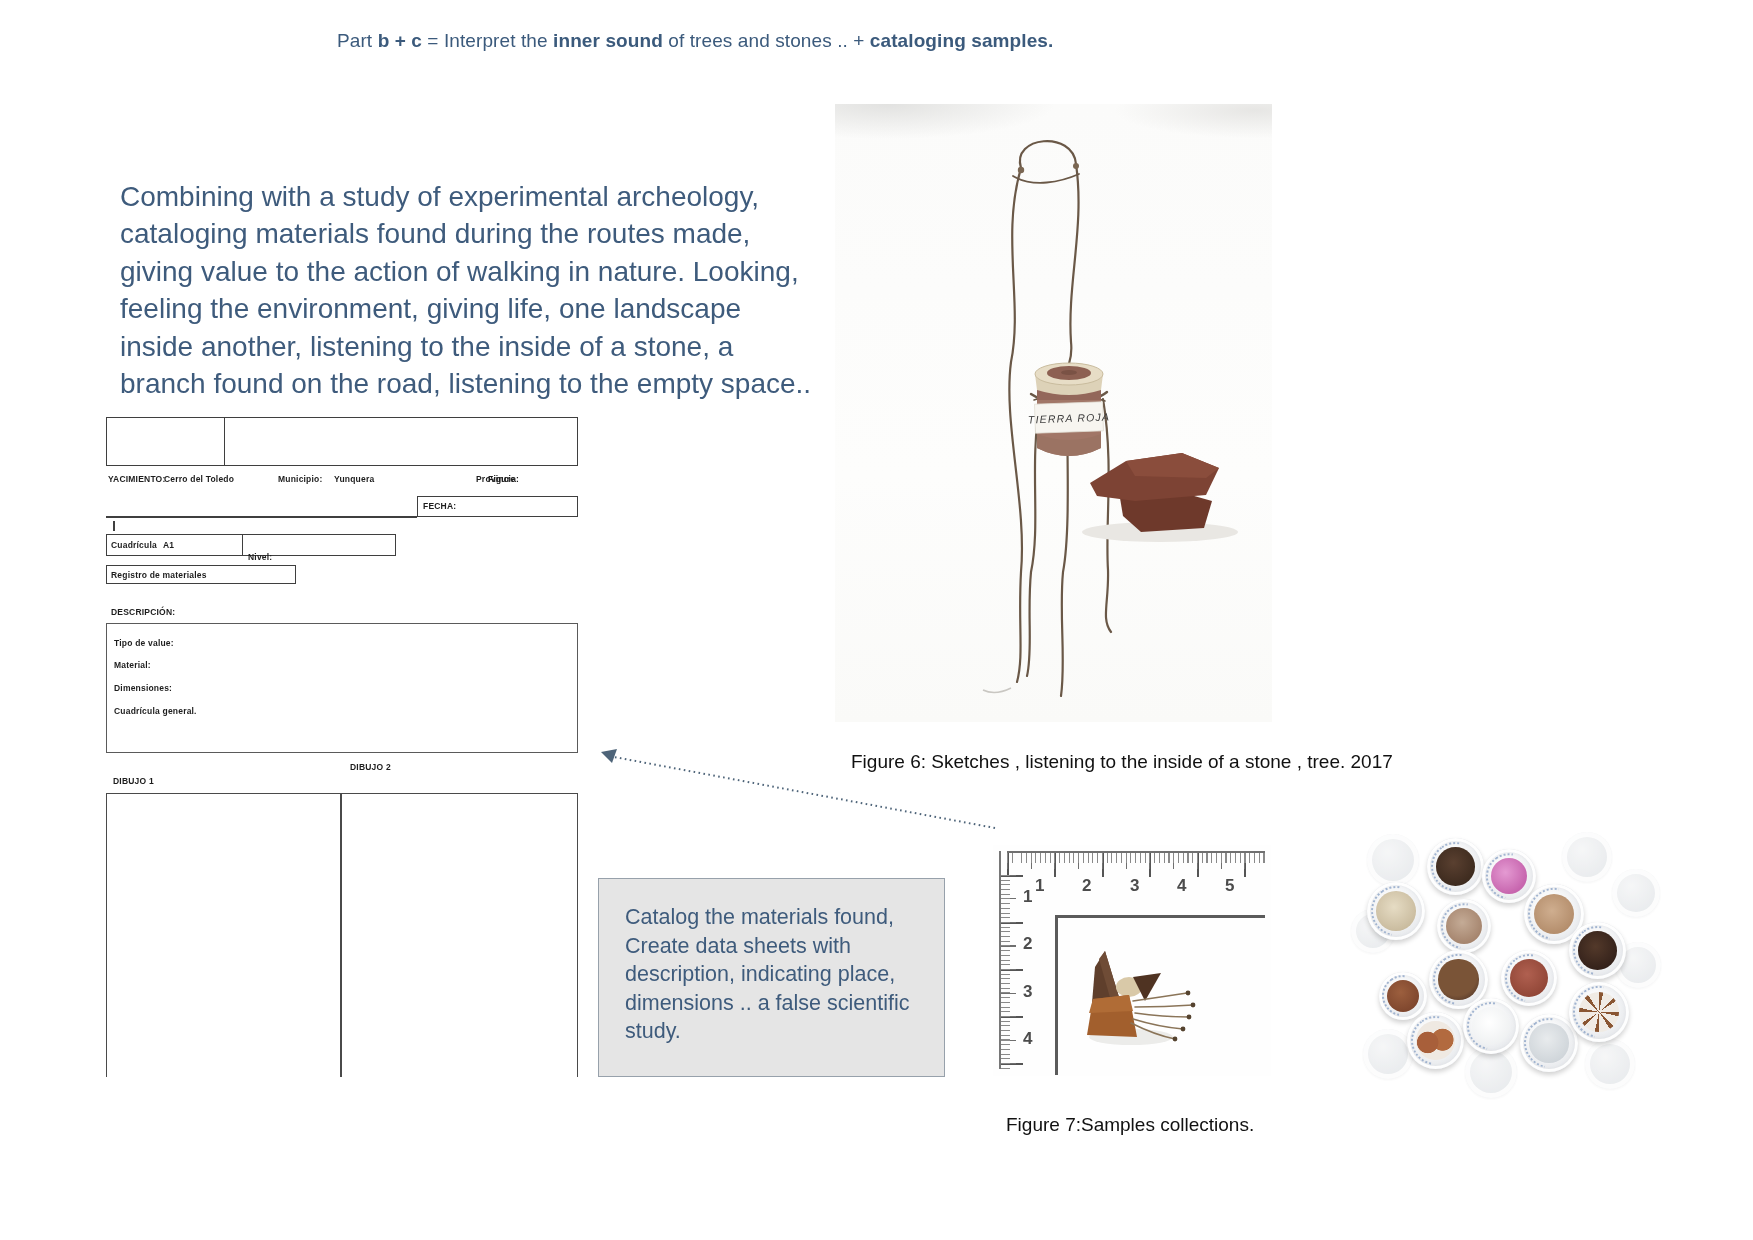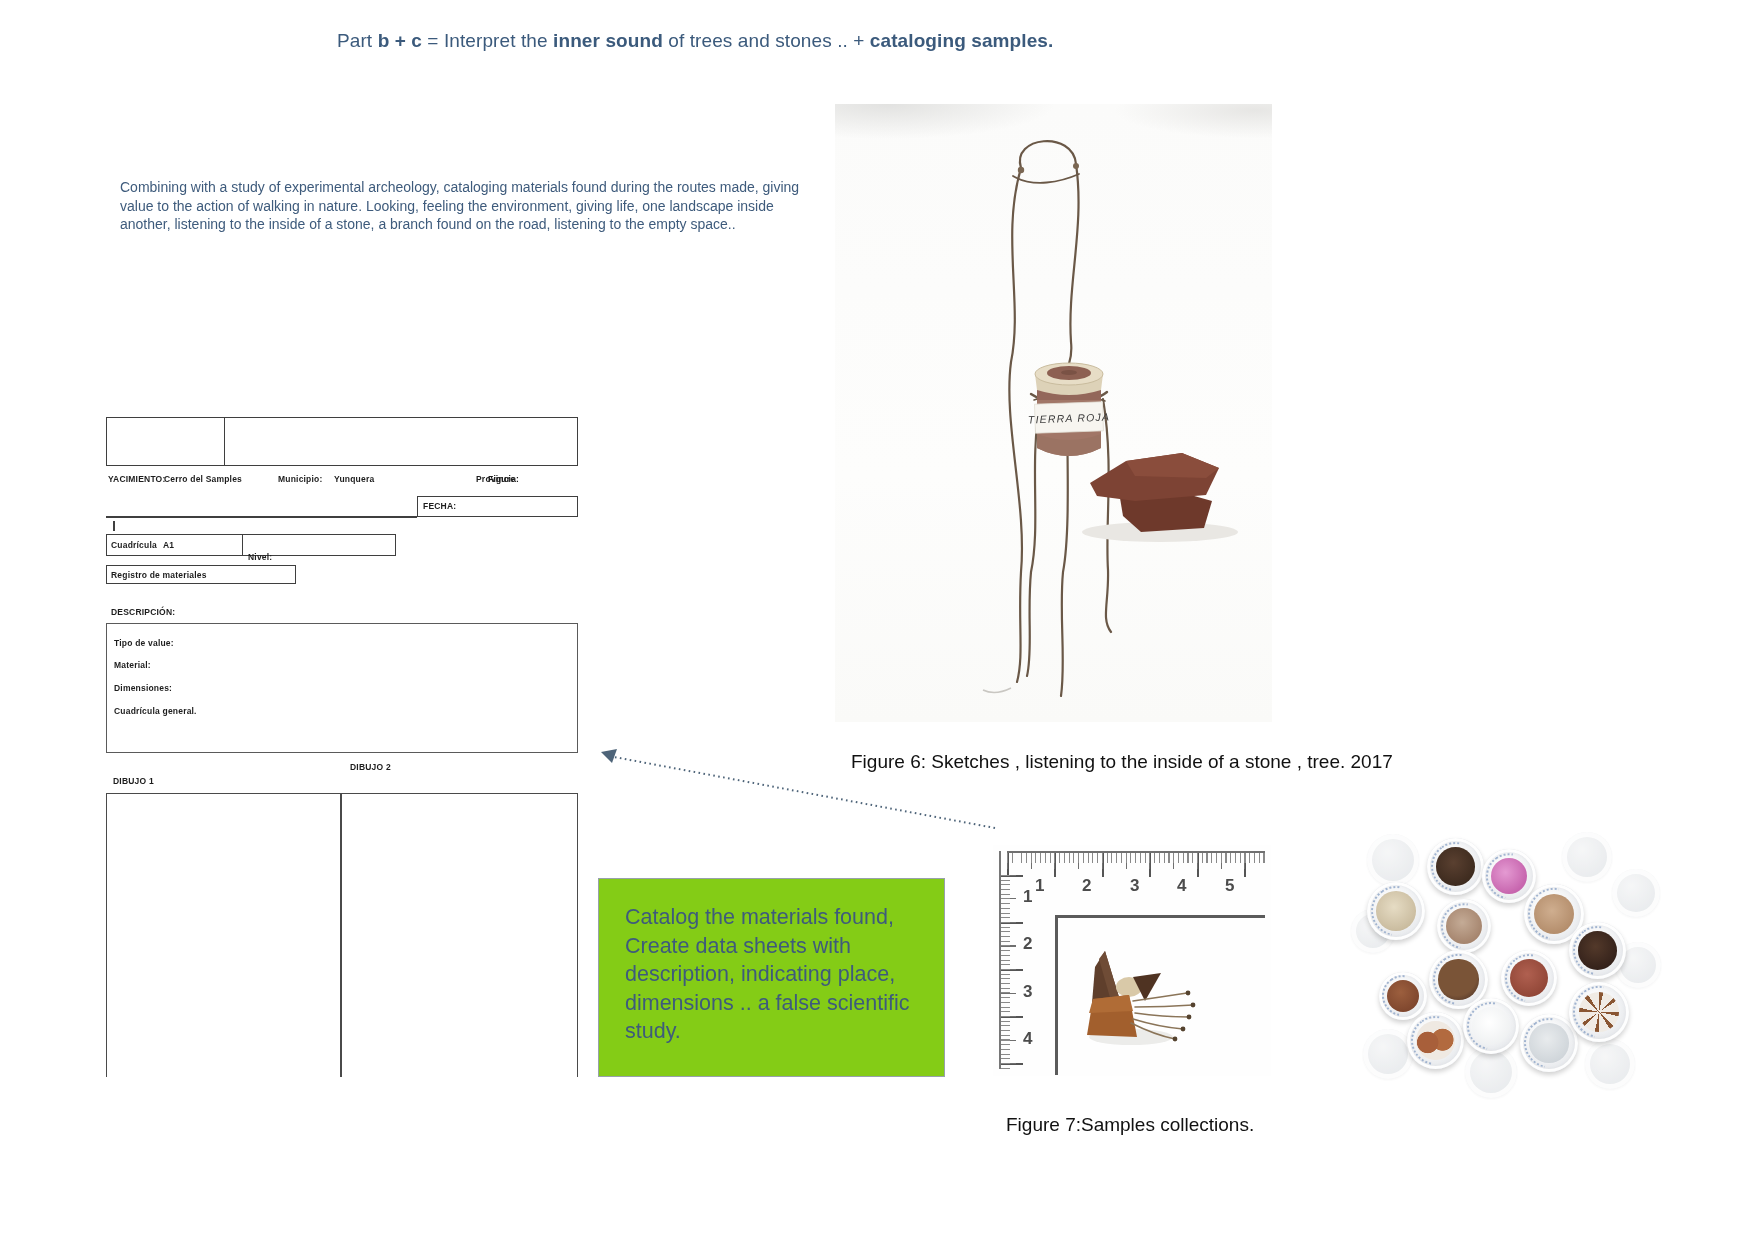--- a/index.html
+++ b/index.html
@@ -13,21 +13,21 @@
   
   #page-title {
     left:337px; top:30px; width:1100px;
     font-size:19px; color:#3b5a7c; letter-spacing:.1px;
   }
   #page-title .b { font-weight:bold; }
 
   
   #intro {
     left:120px; top:178px; width:700px;
-    font-size:14px; line-height:1.335; color:#3e5b7c;
+    font-size:28px; line-height:1.335; color:#3e5b7c;
   }
 
   
   #form-sheet { left:106px; top:417px; width:474px; height:660px; }
   .fbox { position:absolute; border:1.5px solid #3f3f3f; background:#fff; }
   .ftext {
     position:absolute; font-size:8.5px; font-weight:bold; color:#1d1d1d;
     filter:blur(0.45px); white-space:nowrap; letter-spacing:.2px;
   }
   .fline { position:absolute; background:#3f3f3f; }
@@ -41,21 +41,21 @@
       linear-gradient(180deg,#fbfbfa,#fdfdfc 60%,#fafaf8);
   }
   #fig6-caption { left:851px; top:751px; font-size:19px; color:#111; }
 
   
   #arrow-svg { left:598px; top:744px; width:404px; height:92px; }
 
   
   #catalog-box {
     left:598px; top:878px; width:347px; height:199px;
-    border:1px solid #97a1ab; background:#84cc16;
+    border:1px solid #97a1ab; background:#e5e5e5;
     padding:24px 20px 0 26px;
     font-size:21.5px; line-height:1.33; color:#3e5b7c;
   }
 
   
   #fig7-ruler { left:993px; top:845px; width:278px; height:231px; background:#fefefe; }
   #hruler-line { position:absolute; left:14px; top:6px; width:258px; height:2px; background:#707070; }
   #hruler-ticks {
     position:absolute; left:14px; top:8px; width:258px; height:24px;
     background:
@@ -106,21 +106,21 @@
 </div>
 
 <div class="abs" id="intro">Combining with a study of experimental archeology, cataloging materials found during the routes made, giving value to the action of walking in nature. Looking, feeling the environment, giving life, one landscape inside another, listening to the inside of a stone, a branch found on the road, listening to the empty space..</div>
 
 <div class="abs" id="form-sheet">
 
   <div class="fbox" style="left:0; top:0; width:472px; height:49px;"></div>
   <div class="fline" style="left:118px; top:0; width:1px; height:49px;"></div>
 
   <div class="ftext" style="left:2px; top:57px;">YACIMIENTO:</div>
-  <div class="ftext" style="left:58px; top:57px;">Cerro del Samples</div>
+  <div class="ftext" style="left:58px; top:57px;">Cerro del Toledo</div>
   <div class="ftext" style="left:172px; top:57px;">Municipio:</div>
   <div class="ftext" style="left:228px; top:57px;">Yunquera</div>
   <div class="ftext" style="left:330px; top:57px;padding-left:40px;">Provincia:</div>
   <div class="ftext" style="left:382px; top:57px;">Figure</div>
 
   <div class="fbox" style="left:311px; top:79px; width:161px; height:21px;"></div>
   <div class="ftext" style="left:317px; top:84px;">FECHA:</div>
   <div class="fline" style="left:0; top:99px; width:311px; height:1.5px;"></div>
   <div class="fline" style="left:7px; top:104px; width:1.5px; height:10px;"></div>
 

